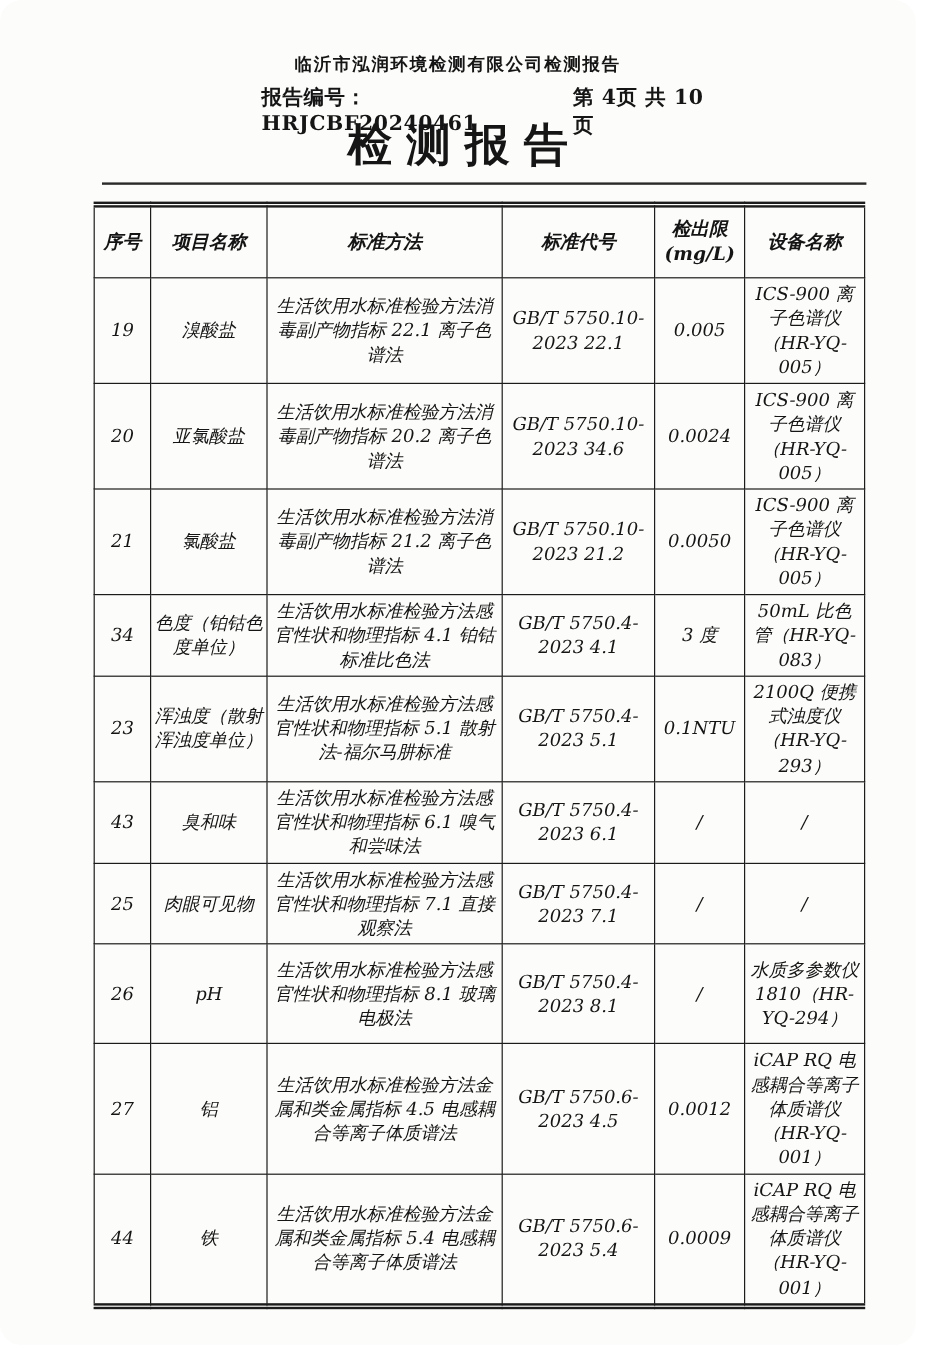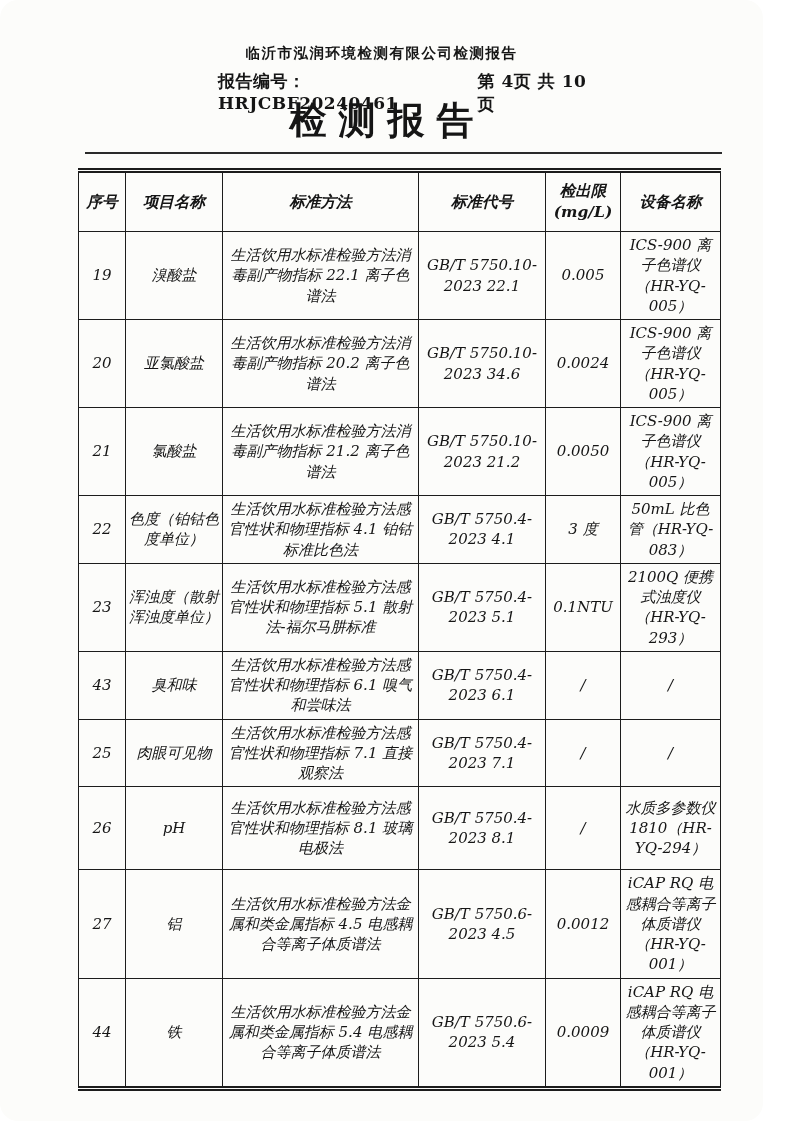--- a/index.html
+++ b/index.html
@@ -171,21 +171,21 @@
         <td>氯酸盐</td>
         <td class="method-cell">生活饮用水标准检验方法消毒副产物指标 21.2 离子色谱法</td>
         <td>
           <div>GB/T 5750.10-</div>
           <div>2023 21.2</div>
         </td>
         <td>0.0050</td>
         <td>ICS-900 离子色谱仪（HR-YQ-005）</td>
       </tr>
       <tr>
-        <td>22</td>
+        <td>34</td>
         <td>色度（铂钴色度单位）</td>
         <td class="method-cell">生活饮用水标准检验方法感官性状和物理指标 4.1 铂钴标准比色法</td>
         <td>
           <div>GB/T 5750.4-</div>
           <div>2023 4.1</div>
         </td>
         <td>3 度</td>
         <td>50mL 比色管（HR-YQ-083）</td>
       </tr>
       <tr>

